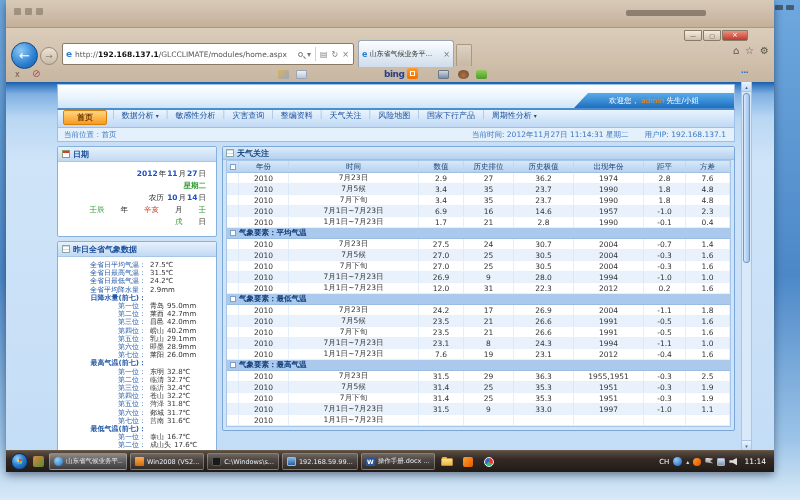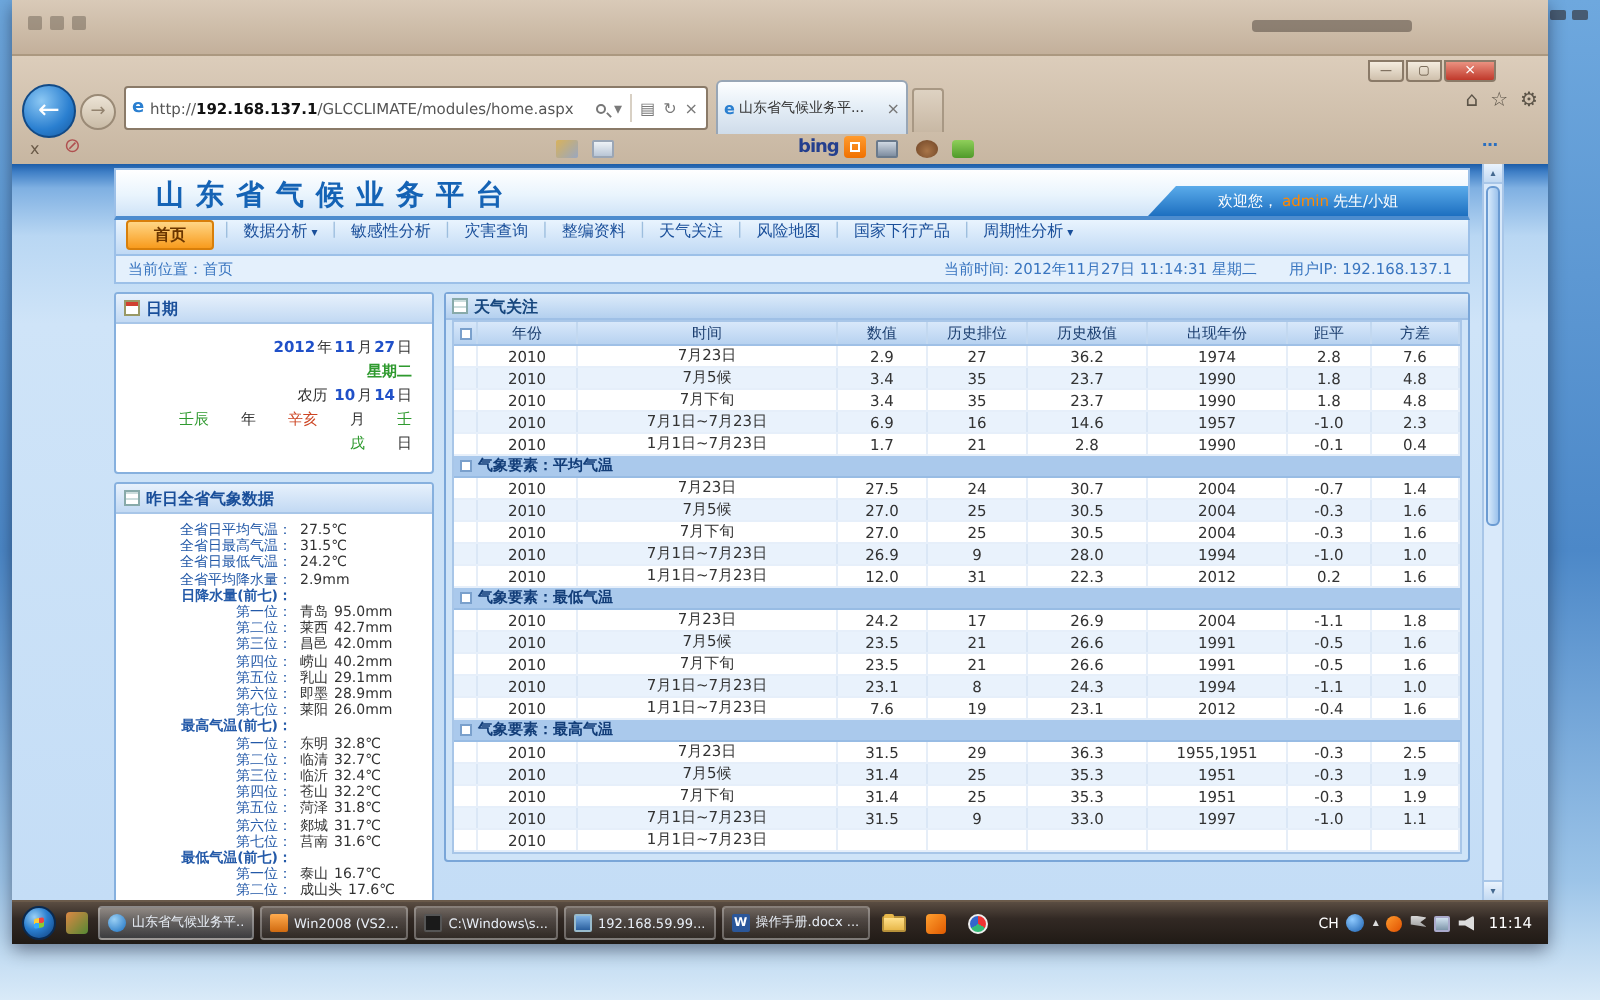--- a/index.html
+++ b/index.html
@@ -48,21 +48,21 @@
   .tab-favicon{color:#2a7fd0;font-weight:bold;font-size:8px;flex:none}
   .newtab{position:absolute;left:450px;top:16px;width:16px;height:22px;border:1px solid #a89884;border-bottom:none;
     border-radius:2px 2px 0 0;background:linear-gradient(#ded2c2,#c8b8a4)}
   .ie-icons{position:absolute;right:5px;top:18px;display:flex;gap:6px;font-size:10px;color:#5c5448;line-height:1}
   .cmdbar{position:absolute;left:0;top:39px;width:100%;height:15px;font-size:8px;color:#6a5a48}
   .cmd-x{position:absolute;left:9px;top:3px}
   .cmd-block{position:absolute;left:26px;top:1px;color:#b05050;font-size:10px}
   .addon{position:absolute;top:3px;width:11px;height:9px;border-radius:1px}
   .addon.a1{left:272px;background:linear-gradient(135deg,#d8b25c,#9aa7c0)}
   .addon.a2{left:290px;background:linear-gradient(180deg,#eef2f6,#b9c6d6);border:1px solid #9aa6b6}
-  .bing-wrap{position:absolute;left:393px;top:1px;display:flex;align-items:center;gap:3px}
+  .bing-wrap{position:absolute;left:378px;top:1px;display:flex;align-items:center;gap:3px}
   .bing-text{font-size:9px;font-weight:bold;color:#243f8e;letter-spacing:-.5px}
   .bing-box{width:11px;height:11px;background:linear-gradient(180deg,#ff9b2e,#f07000);border-radius:2px;
     display:flex;align-items:center;justify-content:center}
   .bing-box i{width:5px;height:5px;border:1px solid #fff;display:block}
   .addon.cam{left:432px;background:linear-gradient(180deg,#cfd8e2,#7e8da0);border:1px solid #6a7a8c}
   .addon.paw{left:452px;background:radial-gradient(circle at 50% 60%,#a97548,#6e4426);border-radius:50%}
   .addon.puz{left:470px;background:linear-gradient(180deg,#8fcf5a,#4f9a2a);border-radius:2px}
   .cmd-more{position:absolute;right:24px;top:1px;color:#2a6fc0;font-weight:bold;letter-spacing:1px}
   
   .viewport{position:absolute;top:82px;left:0;width:768px;height:368px;overflow:hidden;
@@ -242,21 +242,20 @@
         <span class="addon paw"></span>
         <span class="addon puz"></span>
         <span class="cmd-more">⋯</span>
       </div>
     </div>
 
     <div class="viewport">
       <div class="content">
 
         <div class="banner">
-          <span class="site-title">山东省气候业务平台</span>
           <span class="ribbon">
               <span>欢迎您，</span>
               <span class="welcome-user">admin</span>
               <span>先生/小姐</span>
             </span>
         </div>
 
         <div class="navbar" id="nav-items">
             <span class="nav-item active">首页</span>
             <span class="nav-sep">|</span>

